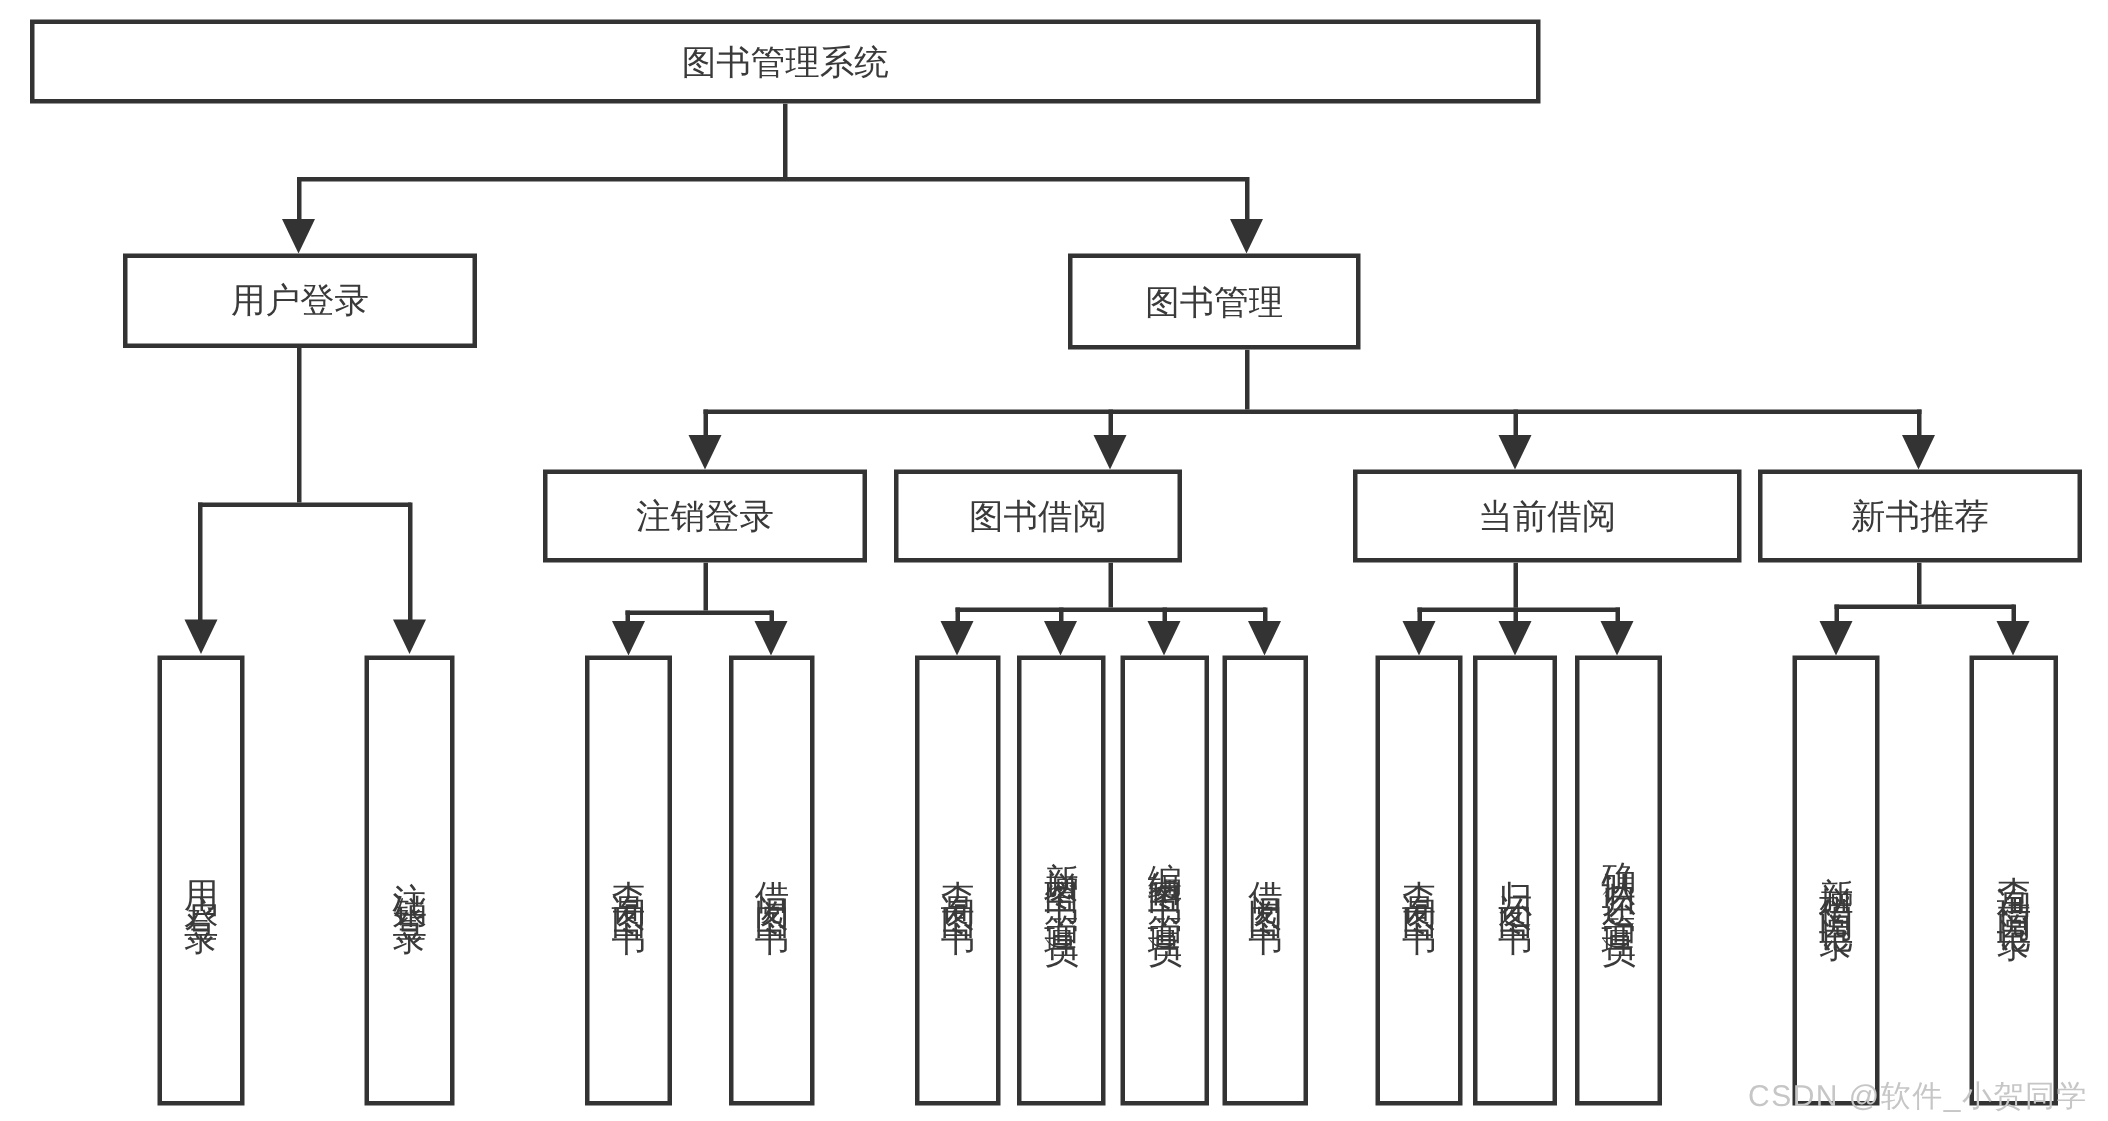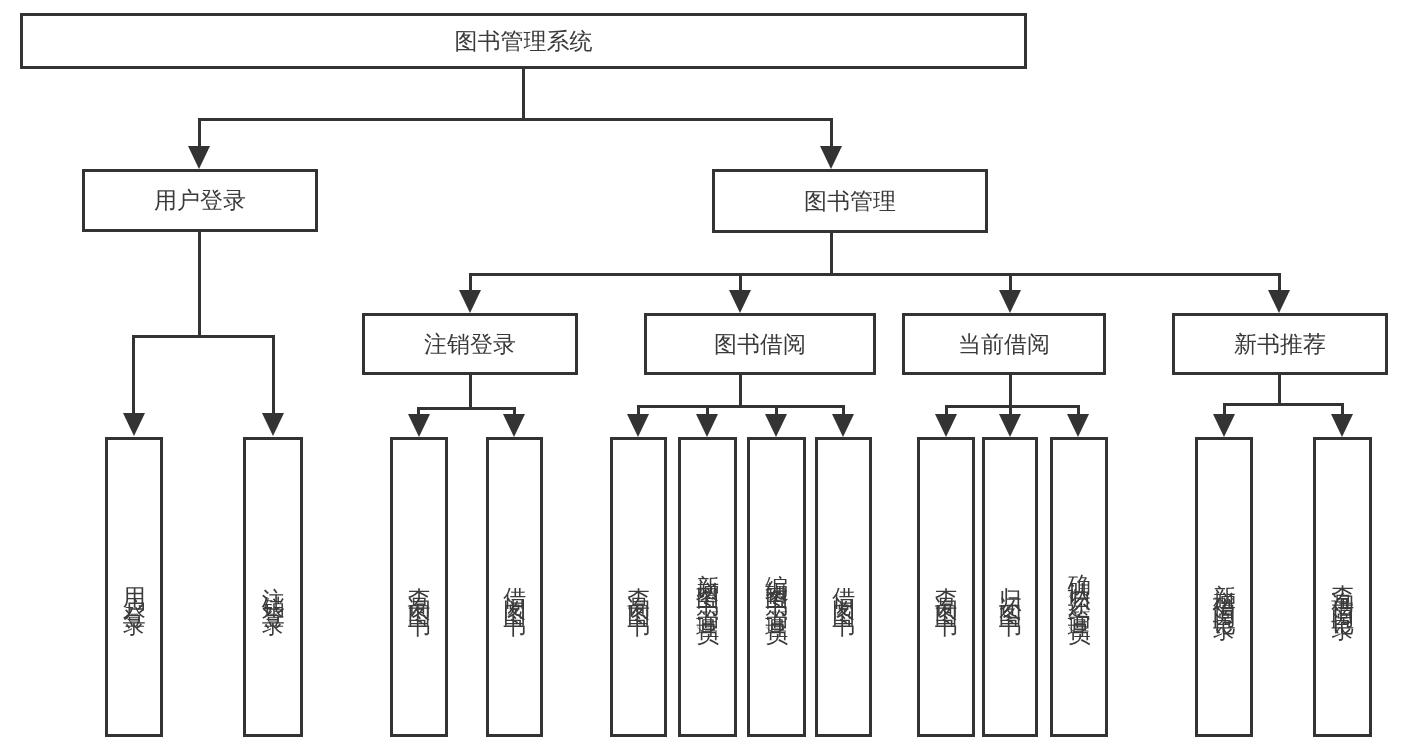--- a/index.html
+++ b/index.html
@@ -36,31 +36,31 @@
 
 <div id="stage" style="--line: #333333; --text: #3a3a3a; --wm: #c6c6c6; --bg: #ffffff;">
 
   <div class="box" style="left:20px;top:13px;width:1007px;height:56px">
     <span>图书管理系统</span>
   </div>
 
   <div class="box" style="left:82px;top:169px;width:236px;height:63px">
     <span>用户登录</span>
   </div>
-  <div class="box" style="left:712px;top:169px;width:276px;height:64px">
+  <div class="box" style="left:712px;top:169px;width:195px;height:64px">
     <span>图书管理</span>
   </div>
 
   <div class="box" style="left:362px;top:313px;width:216px;height:62px">
     <span>注销登录</span>
   </div>
-  <div class="box" style="left:644px;top:313px;width:232px;height:62px">
+  <div class="box" style="left:596px;top:313px;width:192px;height:62px">
     <span>图书借阅</span>
   </div>
-  <div class="box" style="left:902px;top:313px;width:204px;height:62px">
+  <div class="box" style="left:902px;top:313px;width:259px;height:62px">
     <span>当前借阅</span>
   </div>
   <div class="box" style="left:1172px;top:313px;width:216px;height:62px">
     <span>新书推荐</span>
   </div>
 
   <div class="box v" style="left:105px;top:437px;width:58px;height:300px">
     <span>用户登录</span>
   </div>
   <div class="box v" style="left:243px;top:437px;width:60px;height:300px">
@@ -156,14 +156,15 @@
   <div class="vl" style="left:1077px;top:405px;height:10px"></div>
   <div class="ah" style="left:1067px;top:414px"></div>
 
   <div class="vl" style="left:1278px;top:375px;height:28px"></div>
   <div class="hl" style="left:1223px;top:403px;width:120px"></div>
   <div class="vl" style="left:1223px;top:403px;height:12px"></div>
   <div class="ah" style="left:1213px;top:414px"></div>
   <div class="vl" style="left:1341px;top:403px;height:12px"></div>
   <div class="ah" style="left:1331px;top:414px"></div>
 
+  <div class="watermark">CSDN @软件_小贺同学</div>
 
 </div>
 
 </body></html>

